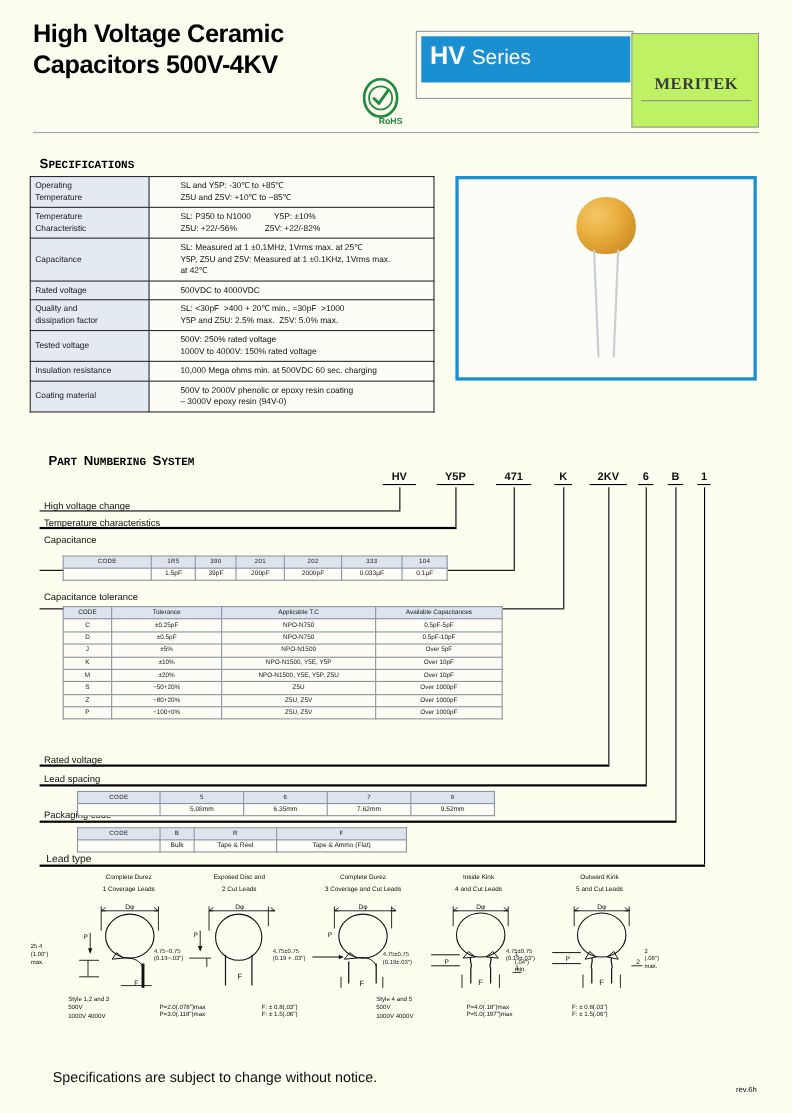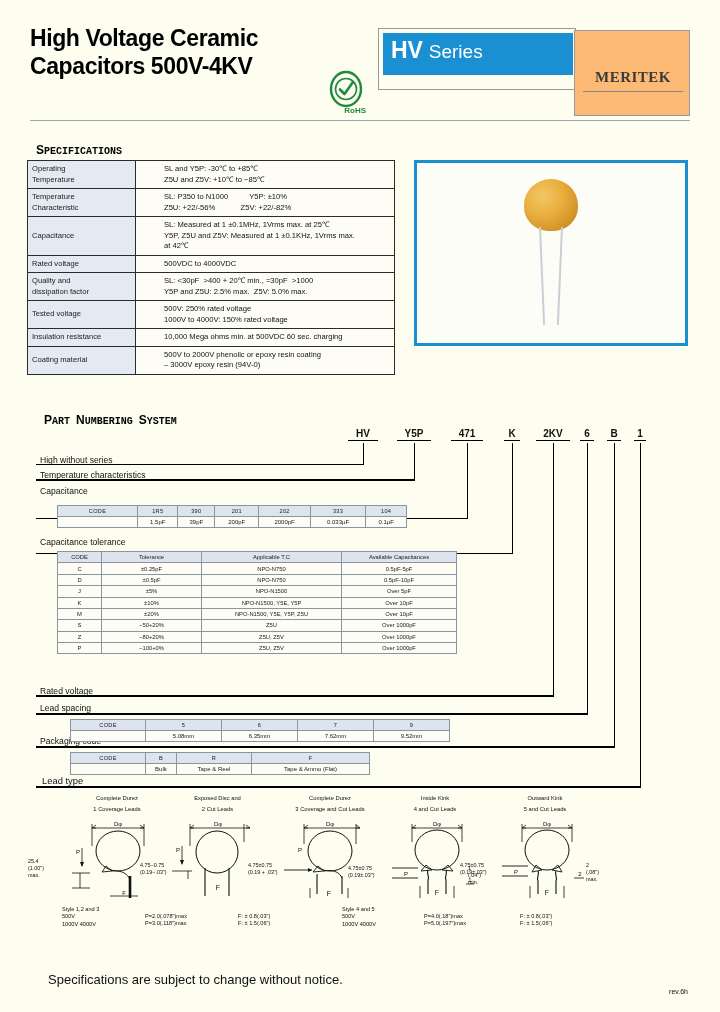--- a/index.html
+++ b/index.html
@@ -8,21 +8,21 @@
     width:720px; height:1012px;
     background:#fdfdf0;
     font-family:"Liberation Sans", sans-serif;
     color:#111;
     position:relative;
     overflow:hidden;
   }
 
   
   .header { position:absolute; left:0; top:0; width:720px; height:118px; }
-  .title-block { position:absolute; left:30px; top:24px; width:350px; }
+  .title-block { position:absolute; left:30px; top:16px; width:350px; }
   .title-line {
     font-size:23px; font-weight:bold; line-height:28px;
     letter-spacing:-0.4px; color:#000;
   }
   .rohs { position:absolute; left:326px; top:70px; width:40px; height:46px; text-align:right; }
   .rohs svg { display:block; }
   .rohs-label { font-size:8px; font-weight:bold; color:#1f8a3b; margin-top:-2px; }
 
   .hv-box {
     position:absolute; left:378px; top:28px; width:198px; height:62px;
@@ -31,21 +31,21 @@
   .hv-fill {
     position:absolute; left:4px; top:4px; width:190px; height:42px;
     background:#1a8fd1;
   }
   .hv-text { position:absolute; left:12px; top:6px; color:#fff; font-size:21px; line-height:30px; white-space:nowrap;}
   .hv-text b { font-weight:bold; font-size:23px; }
   .hv-text span { font-weight:normal; font-size:19px; }
 
   .meritek-box {
     position:absolute; left:574px; top:30px; width:116px; height:86px;
-    border:1px solid #999; background:#fdba74;
+    border:1px solid #999; background:#bef264;
   }
   .meritek-word {
     position:absolute; left:0; top:38px; width:116px; text-align:center;
     font-family:"Liberation Serif", serif; font-weight:bold; font-size:15px;
     letter-spacing:0.5px; color:#3a3a3a;
   }
   .meritek-rule { position:absolute; left:8px; top:60px; width:100px; border-top:1px solid #888; }
 
   .header-rule { position:absolute; left:30px; top:120px; width:660px; border-top:1px solid #9aa7b0; }
 
@@ -258,21 +258,21 @@
 <div class="pn-drop" style="left:363px; top:443px; height:21px;"></div>
 <div class="pn-drop" style="left:414px; top:443px; height:36px;"></div>
 <div class="pn-drop" style="left:467px; top:443px; height:75px;"></div>
 <div class="pn-drop" style="left:512px; top:443px; height:110px;"></div>
 <div class="pn-drop" style="left:553px; top:443px; height:252px;"></div>
 <div class="pn-drop" style="left:587px; top:443px; height:270px;"></div>
 <div class="pn-drop" style="left:614px; top:443px; height:303px;"></div>
 <div class="pn-drop" style="left:640px; top:443px; height:343px;"></div>
 
 <div class="pn-hline" style="left:36px; top:464px; width:328px;"></div>
-<div class="pn-label" style="left:40px; top:455px;">High without series</div>
+<div class="pn-label" style="left:40px; top:455px;">High voltage change</div>
 
 <div class="pn-hline thick" style="left:36px; top:479px; width:379px;"></div>
 <div class="pn-label" style="left:40px; top:470px;">Temperature characteristics</div>
 
 <div class="pn-hline" style="left:36px; top:518px; width:432px;"></div>
 <div class="pn-label" style="left:40px; top:486px;">Capacitance</div>
 
 <div class="pn-hline" style="left:36px; top:553px; width:477px;"></div>
 <div class="pn-label" style="left:40px; top:537px;">Capacitance tolerance</div>
 

